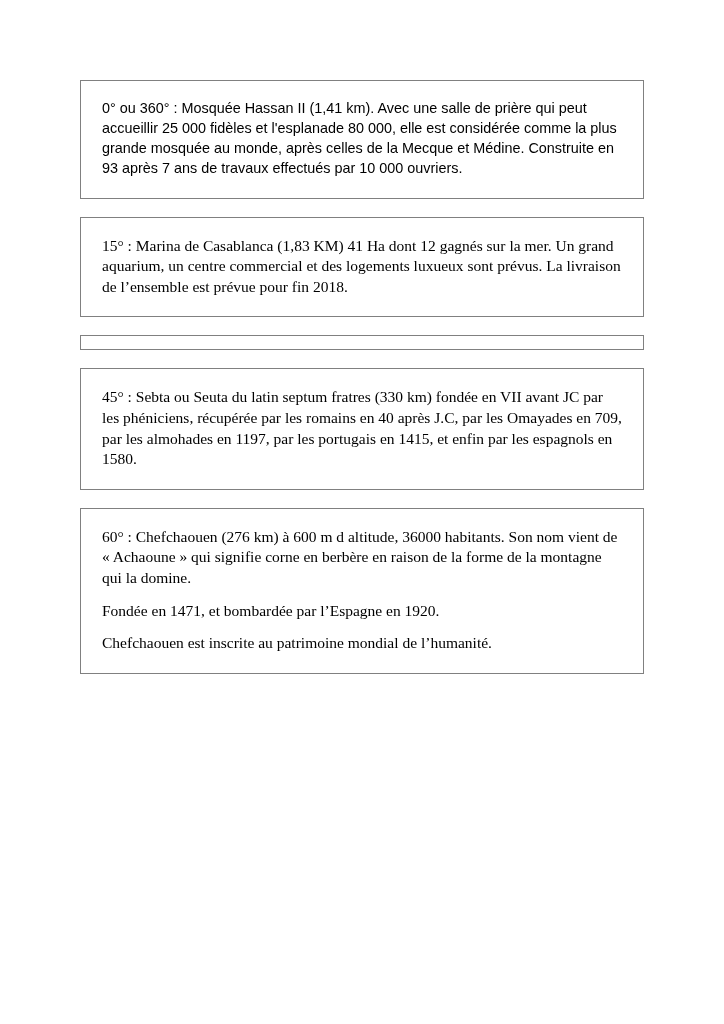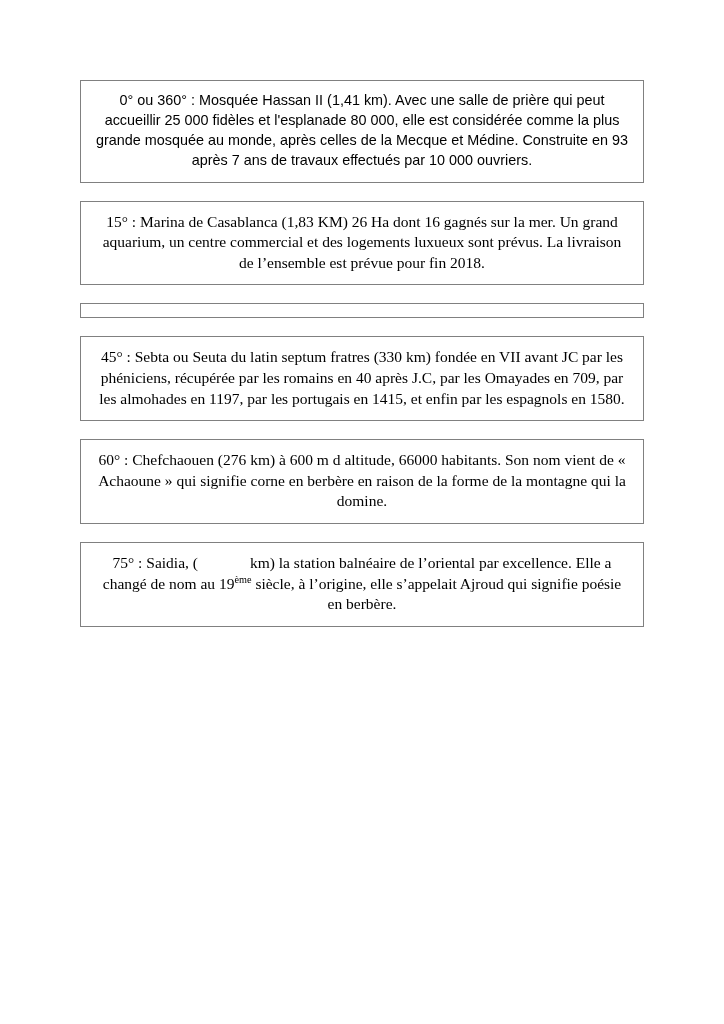--- a/index.html
+++ b/index.html
@@ -23,22 +23,21 @@
   .block {
     border: 1px solid #808080;
     box-sizing: border-box;
     padding: 6px 9px 7px 9px;
     margin-bottom: 18px;
     font-size: 15.5px;
     line-height: 1.33;
     text-align: left;
   }
   .block p {
-    margin: 4px;
-    text-align: center;
+    margin: 12px;
   }
   
   .block.sans {
     font-family: "Liberation Sans", sans-serif;
     font-size: 14.4px;
     line-height: 1.38;
   }
   sup {
     font-size: 0.66em;
     vertical-align: super;
@@ -52,31 +51,30 @@
 </head>
 <body>
 
 <div class="page">
 
   <div class="block sans">
     <p>0° ou 360° : Mosquée Hassan II (1,41 km). Avec une salle de prière qui peut accueillir 25 000 fidèles et l'esplanade 80 000, elle est considérée comme la plus grande mosquée au monde, après celles de la Mecque et Médine. Construite en 93 après 7 ans de travaux effectués par 10 000 ouvriers.</p>
   </div>
 
   <div class="block">
-    <p>15° : Marina de Casablanca (1,83 KM) 26 Ha dont 16 gagnés sur la mer. Un grand aquarium, un centre commercial et des logements luxueux sont prévus. La livraison de l’ensemble est prévue pour fin 2018.</p>
+    <p>15° : Marina de Casablanca (1,83 KM) 41 Ha dont 12 gagnés sur la mer. Un grand aquarium, un centre commercial et des logements luxueux sont prévus. La livraison de l’ensemble est prévue pour fin 2018.</p>
   </div>
 
   <div class="block">
   </div>
 
   <div class="block">
     <p>45° : Sebta ou Seuta du latin septum fratres (330 km) fondée en VII avant JC par les phéniciens,  récupérée par les romains en  40 après J.C, par les Omayades en 709,  par les almohades en 1197, par les portugais en 1415, et enfin par les espagnols en 1580.</p>
   </div>
 
   <div class="block">
-    <p>60° : Chefchaouen (276 km) à 600 m d altitude, 66000 habitants. Son nom vient de « Achaoune » qui signifie corne en berbère en raison de la forme de la montagne qui la domine.</p>
+    <p>60° : Chefchaouen (276 km) à 600 m d altitude, 36000 habitants. Son nom vient de « Achaoune » qui signifie corne en berbère en raison de la forme de la montagne qui la domine.</p>
+    <p>Fondée en 1471, et bombardée par l’Espagne en 1920.</p>
+    <p>Chefchaouen est inscrite au patrimoine mondial de l’humanité.</p>
   </div>
 
-  <div class="block">
-    <p>75° : Saidia, (<span class="gap"></span>km) la station balnéaire de l’oriental par excellence. Elle a changé de nom au 19<sup>ème</sup> siècle, à l’origine, elle s’appelait Ajroud qui signifie poésie en berbère.</p>
-  </div>
 
 </div>
 
 </body></html>

